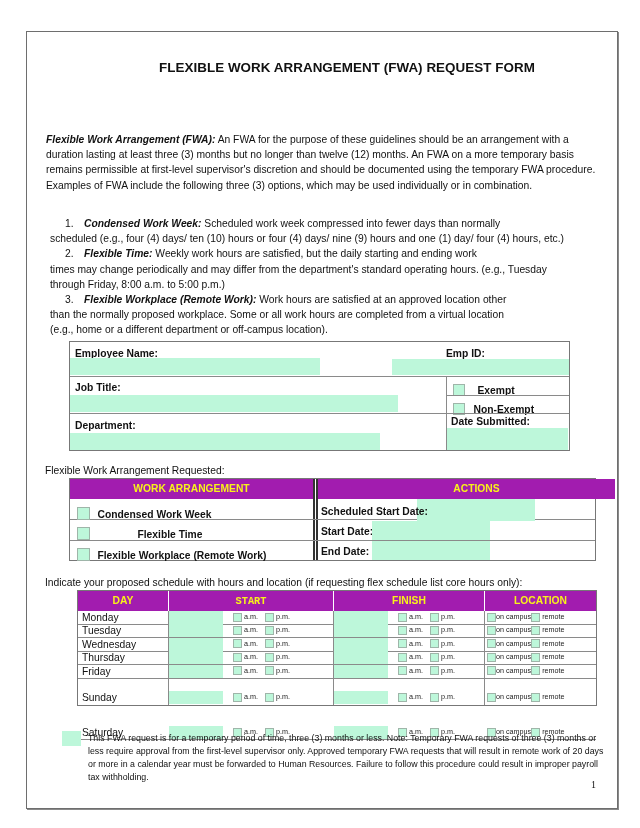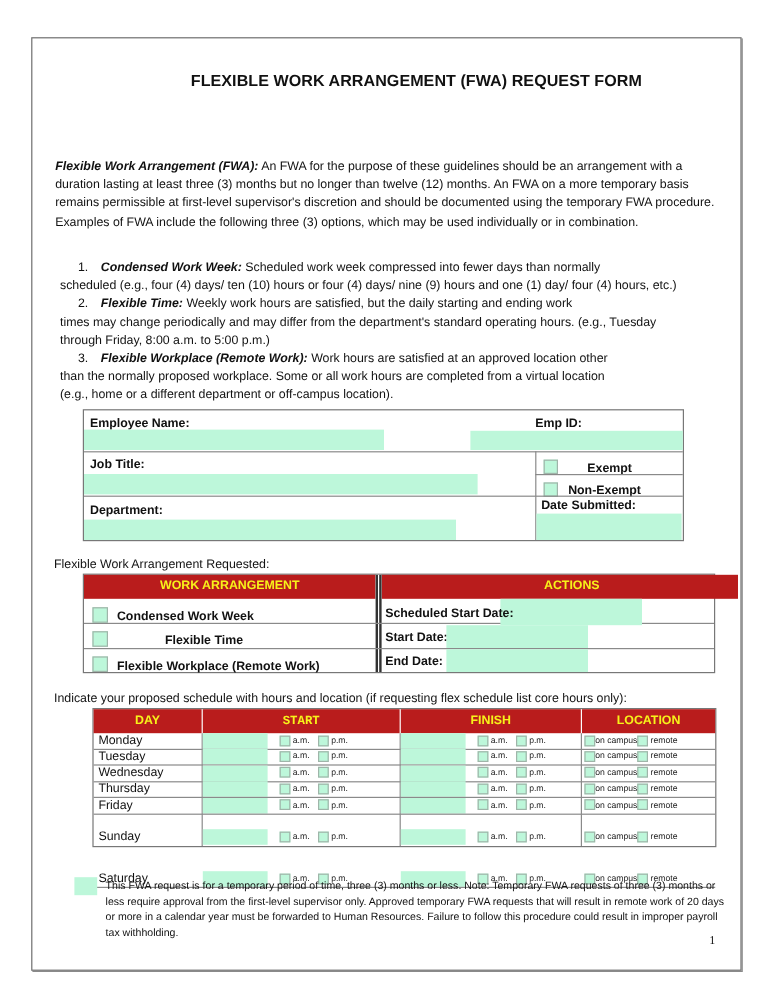--- a/index.html
+++ b/index.html
@@ -12,21 +12,21 @@
   .title { left:132px; top:28px; font-size:13.4px; font-weight:bold; letter-spacing:0.05px; }
   .para { left:19px; top:100px; width:550px; font-size:10.3px; line-height:15.2px; }
   .para b i, .list b i { font-weight:bold; font-style:italic; }
   .list { left:23px; top:184px; width:570px; font-size:10.3px; line-height:15.2px; }
   .list .item-line { white-space:nowrap; }
   .list .num { display:inline-block; width:19px; padding-left:15px; box-sizing:content-box; }
   
   .emp { left:42px; top:309px; width:501px; height:110px; border:1px solid #777; box-sizing:border-box; }
   .lbl { font-size:10.3px; font-weight:bold; }
   
-  .navy { background:#b91c1c; color:#f7f21a; font-weight:bold; font-size:10.3px; text-align:center; }
+  .navy { background:#a21caf; color:#f7f21a; font-weight:bold; font-size:10.3px; text-align:center; }
   .hline { position:absolute; height:1px; background:#8a8a8a; }
   .vline { position:absolute; width:1px; background:#8a8a8a; }
   .small { font-size:7.2px; color:#222; }
   .day { font-size:10.3px; }
   .note { left:61px; top:700px; width:520px; font-size:8.8px; line-height:13px; }
   .pagenum { right:21px; top:747px; font-size:10px; font-family:"Liberation Serif", serif; }
 </style>
 </head>
 <body>
 
@@ -61,21 +61,21 @@
     <div class="abs fill" style="left:0;top:16px;width:250px;height:17px;"></div>
     <div class="abs lbl" style="left:376px;top:6px;">Emp ID:</div>
     <div class="abs fill" style="left:322px;top:17px;width:177px;height:16px;"></div>
     <div class="hline" style="left:0;top:34px;width:499px;"></div>
 
     <div class="abs lbl" style="left:5px;top:40px;">Job Title:</div>
     <div class="abs fill" style="left:0;top:53px;width:328px;height:17px;"></div>
     <div class="vline" style="left:376px;top:34px;height:74px;"></div>
     <div class="abs" style="left:383px;top:38px;">
       <span class="cb"></span>
-      <span class="lbl" style="margin-left:20px;">Exempt</span>
+      <span class="lbl" style="margin-left:8px;">Exempt</span>
     </div>
     <div class="hline" style="left:376px;top:53px;width:123px;"></div>
     <div class="abs" style="left:383px;top:57px;">
       <span class="cb"></span>
       <span class="lbl" style="margin-left:4px;">Non-Exempt</span>
     </div>
     <div class="hline" style="left:0;top:71px;width:499px;"></div>
 
     <div class="abs lbl" style="left:5px;top:78px;">Department:</div>
     <div class="abs fill" style="left:0;top:91px;width:310px;height:17px;"></div>

